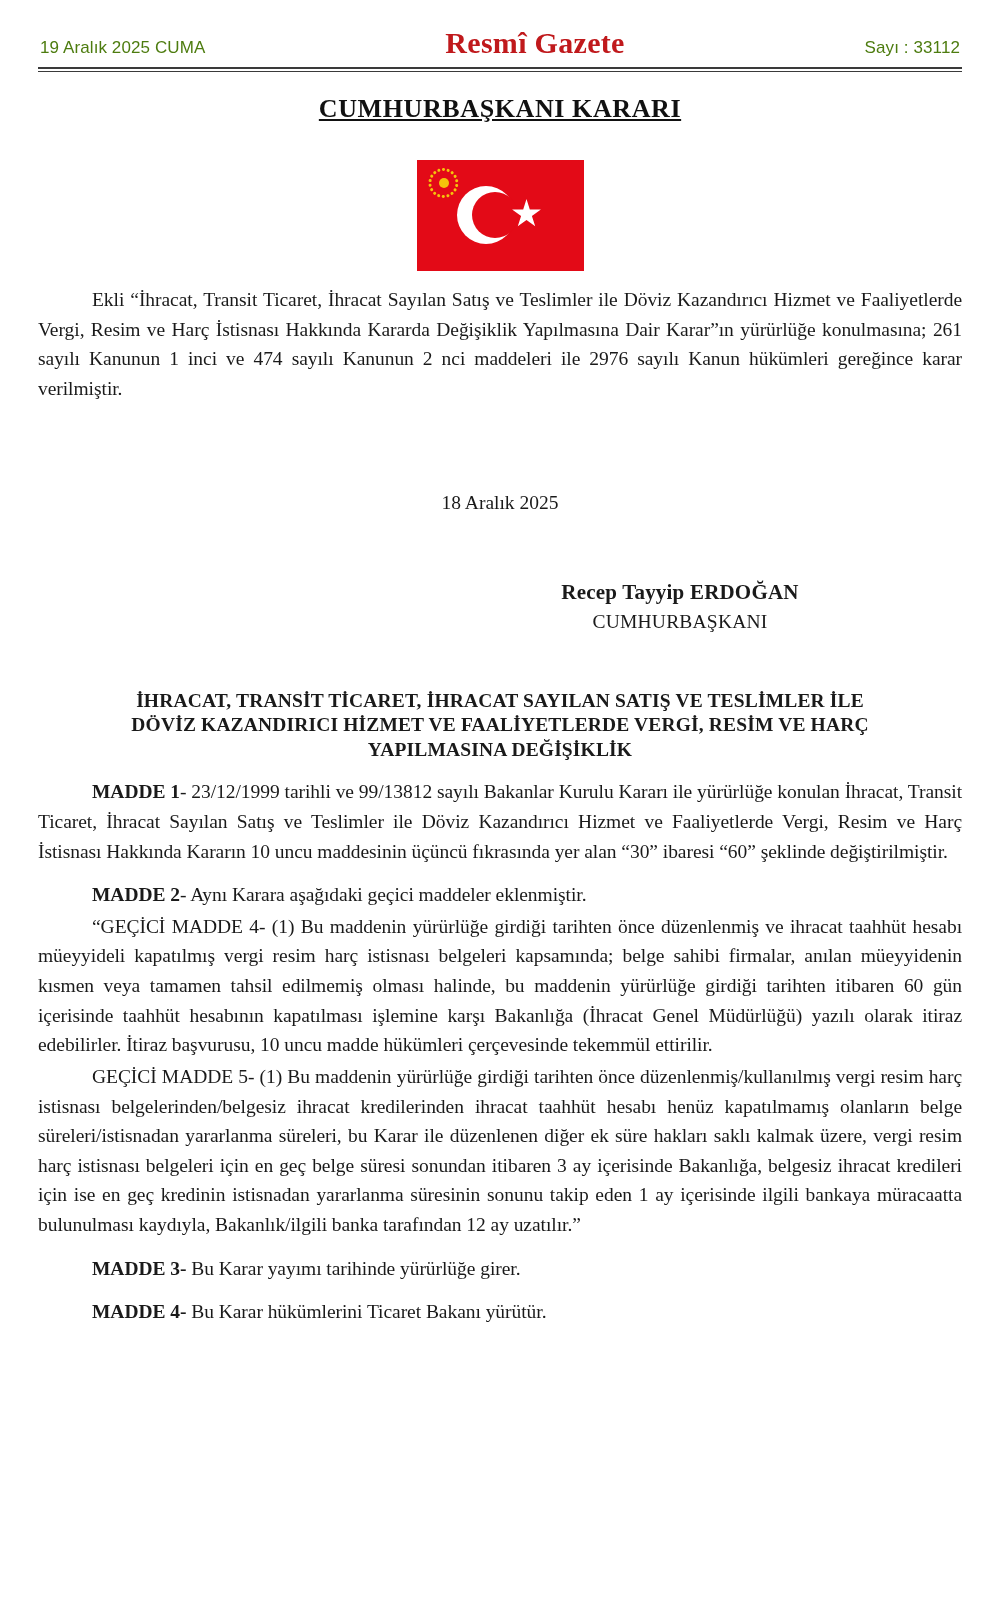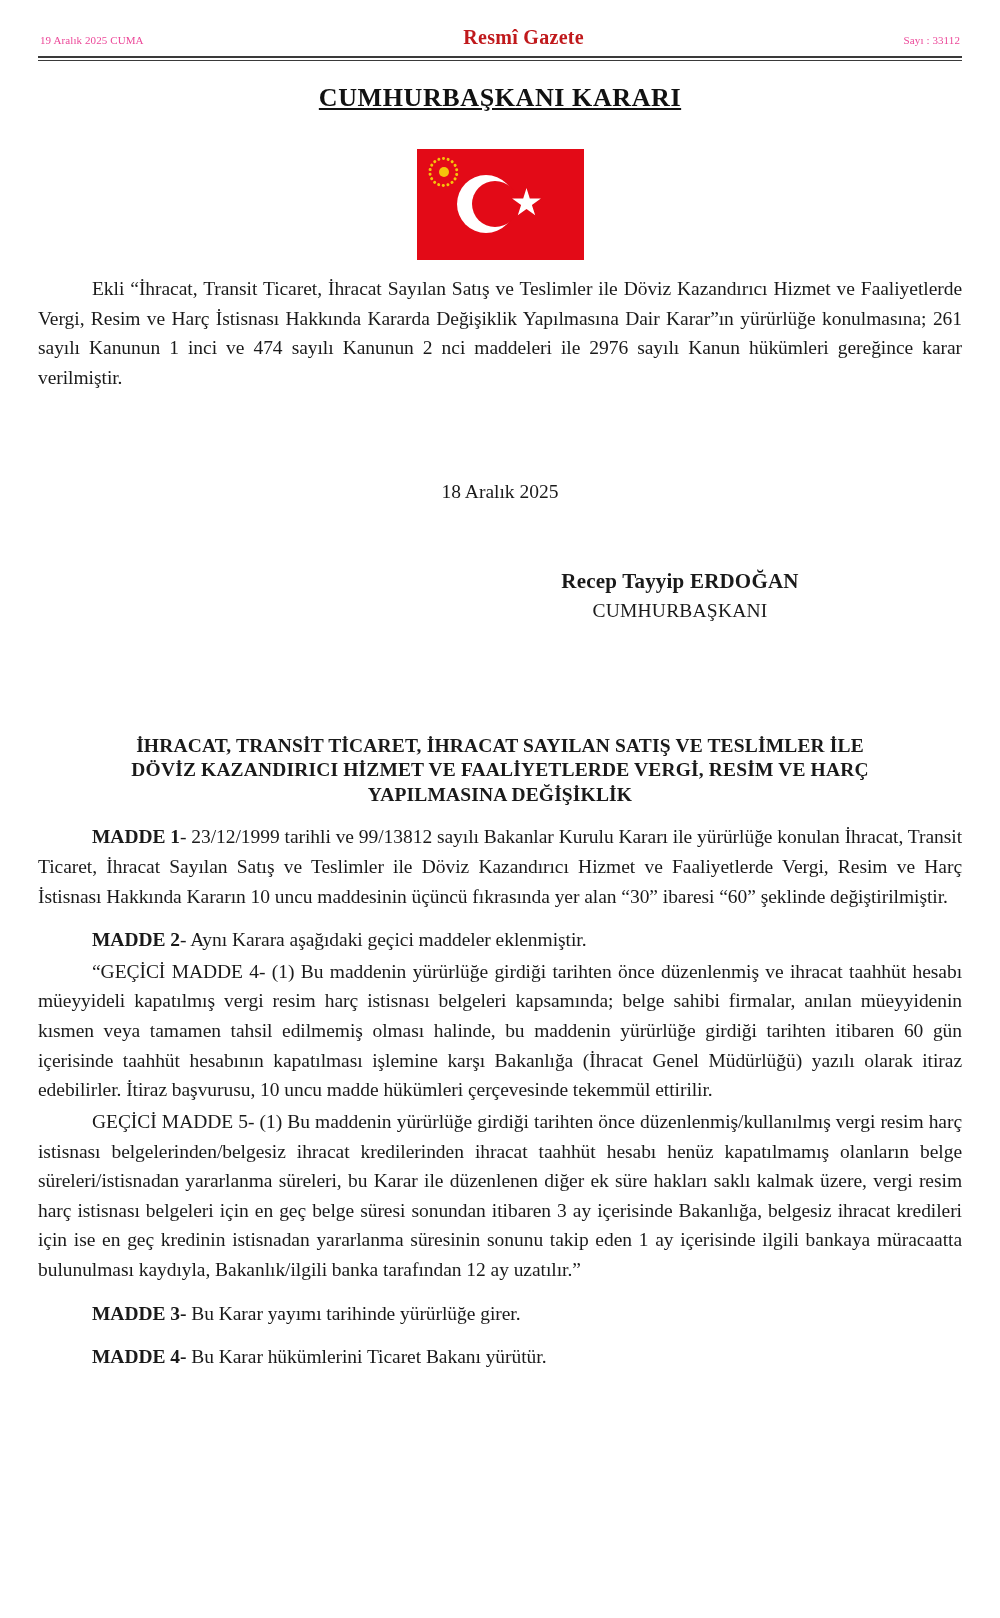--- a/index.html
+++ b/index.html
@@ -26,34 +26,34 @@
 
   
   .masthead {
     display: flex;
     align-items: baseline;
     justify-content: space-between;
     padding: 0 2px 4px 2px;
   }
   .masthead-date,
   .masthead-issue {
-    font-family: Liberation Serif, serif;
-    font-size: 11px;
-    color: #ec4899;
+    font-family: Liberation Sans, sans-serif;
+    font-size: 17px;
+    color: #4d7c0f;
     white-space: nowrap;
     letter-spacing: .1px;
   }
   .masthead-date { flex: 0 0 auto; }
   .masthead-issue { flex: 0 0 auto; }
   .masthead-title {
     flex: 1 1 auto;
     text-align: center;
     font-family: "Liberation Serif", "DejaVu Serif", serif;
     font-weight: bold;
-    font-size: 20px;
+    font-size: 30px;
     color: #c0191c;
     letter-spacing: .3px;
   }
 
   .rule-double {
     border-top: 2px solid #3a3a3a;
     border-bottom: 1px solid #3a3a3a;
     height: 2px;
     margin: 3px 0 0 0;
   }
@@ -174,21 +174,21 @@
     letter-spacing: .2px;
   }
   .sign-role {
     font-size: 19.5px;
     margin-top: 6px;
     letter-spacing: .2px;
   }
 
   
   .reg-title {
-    margin: 112px auto 0 auto;
+    margin: 56px auto 0 auto;
     width: 860px;
     text-align: center;
     font-weight: bold;
     font-size: 19.5px;
     line-height: 1.28;
     letter-spacing: .15px;
   }
   .reg-title div { white-space: nowrap; }
 
   .madde-lead { font-weight: bold; }

